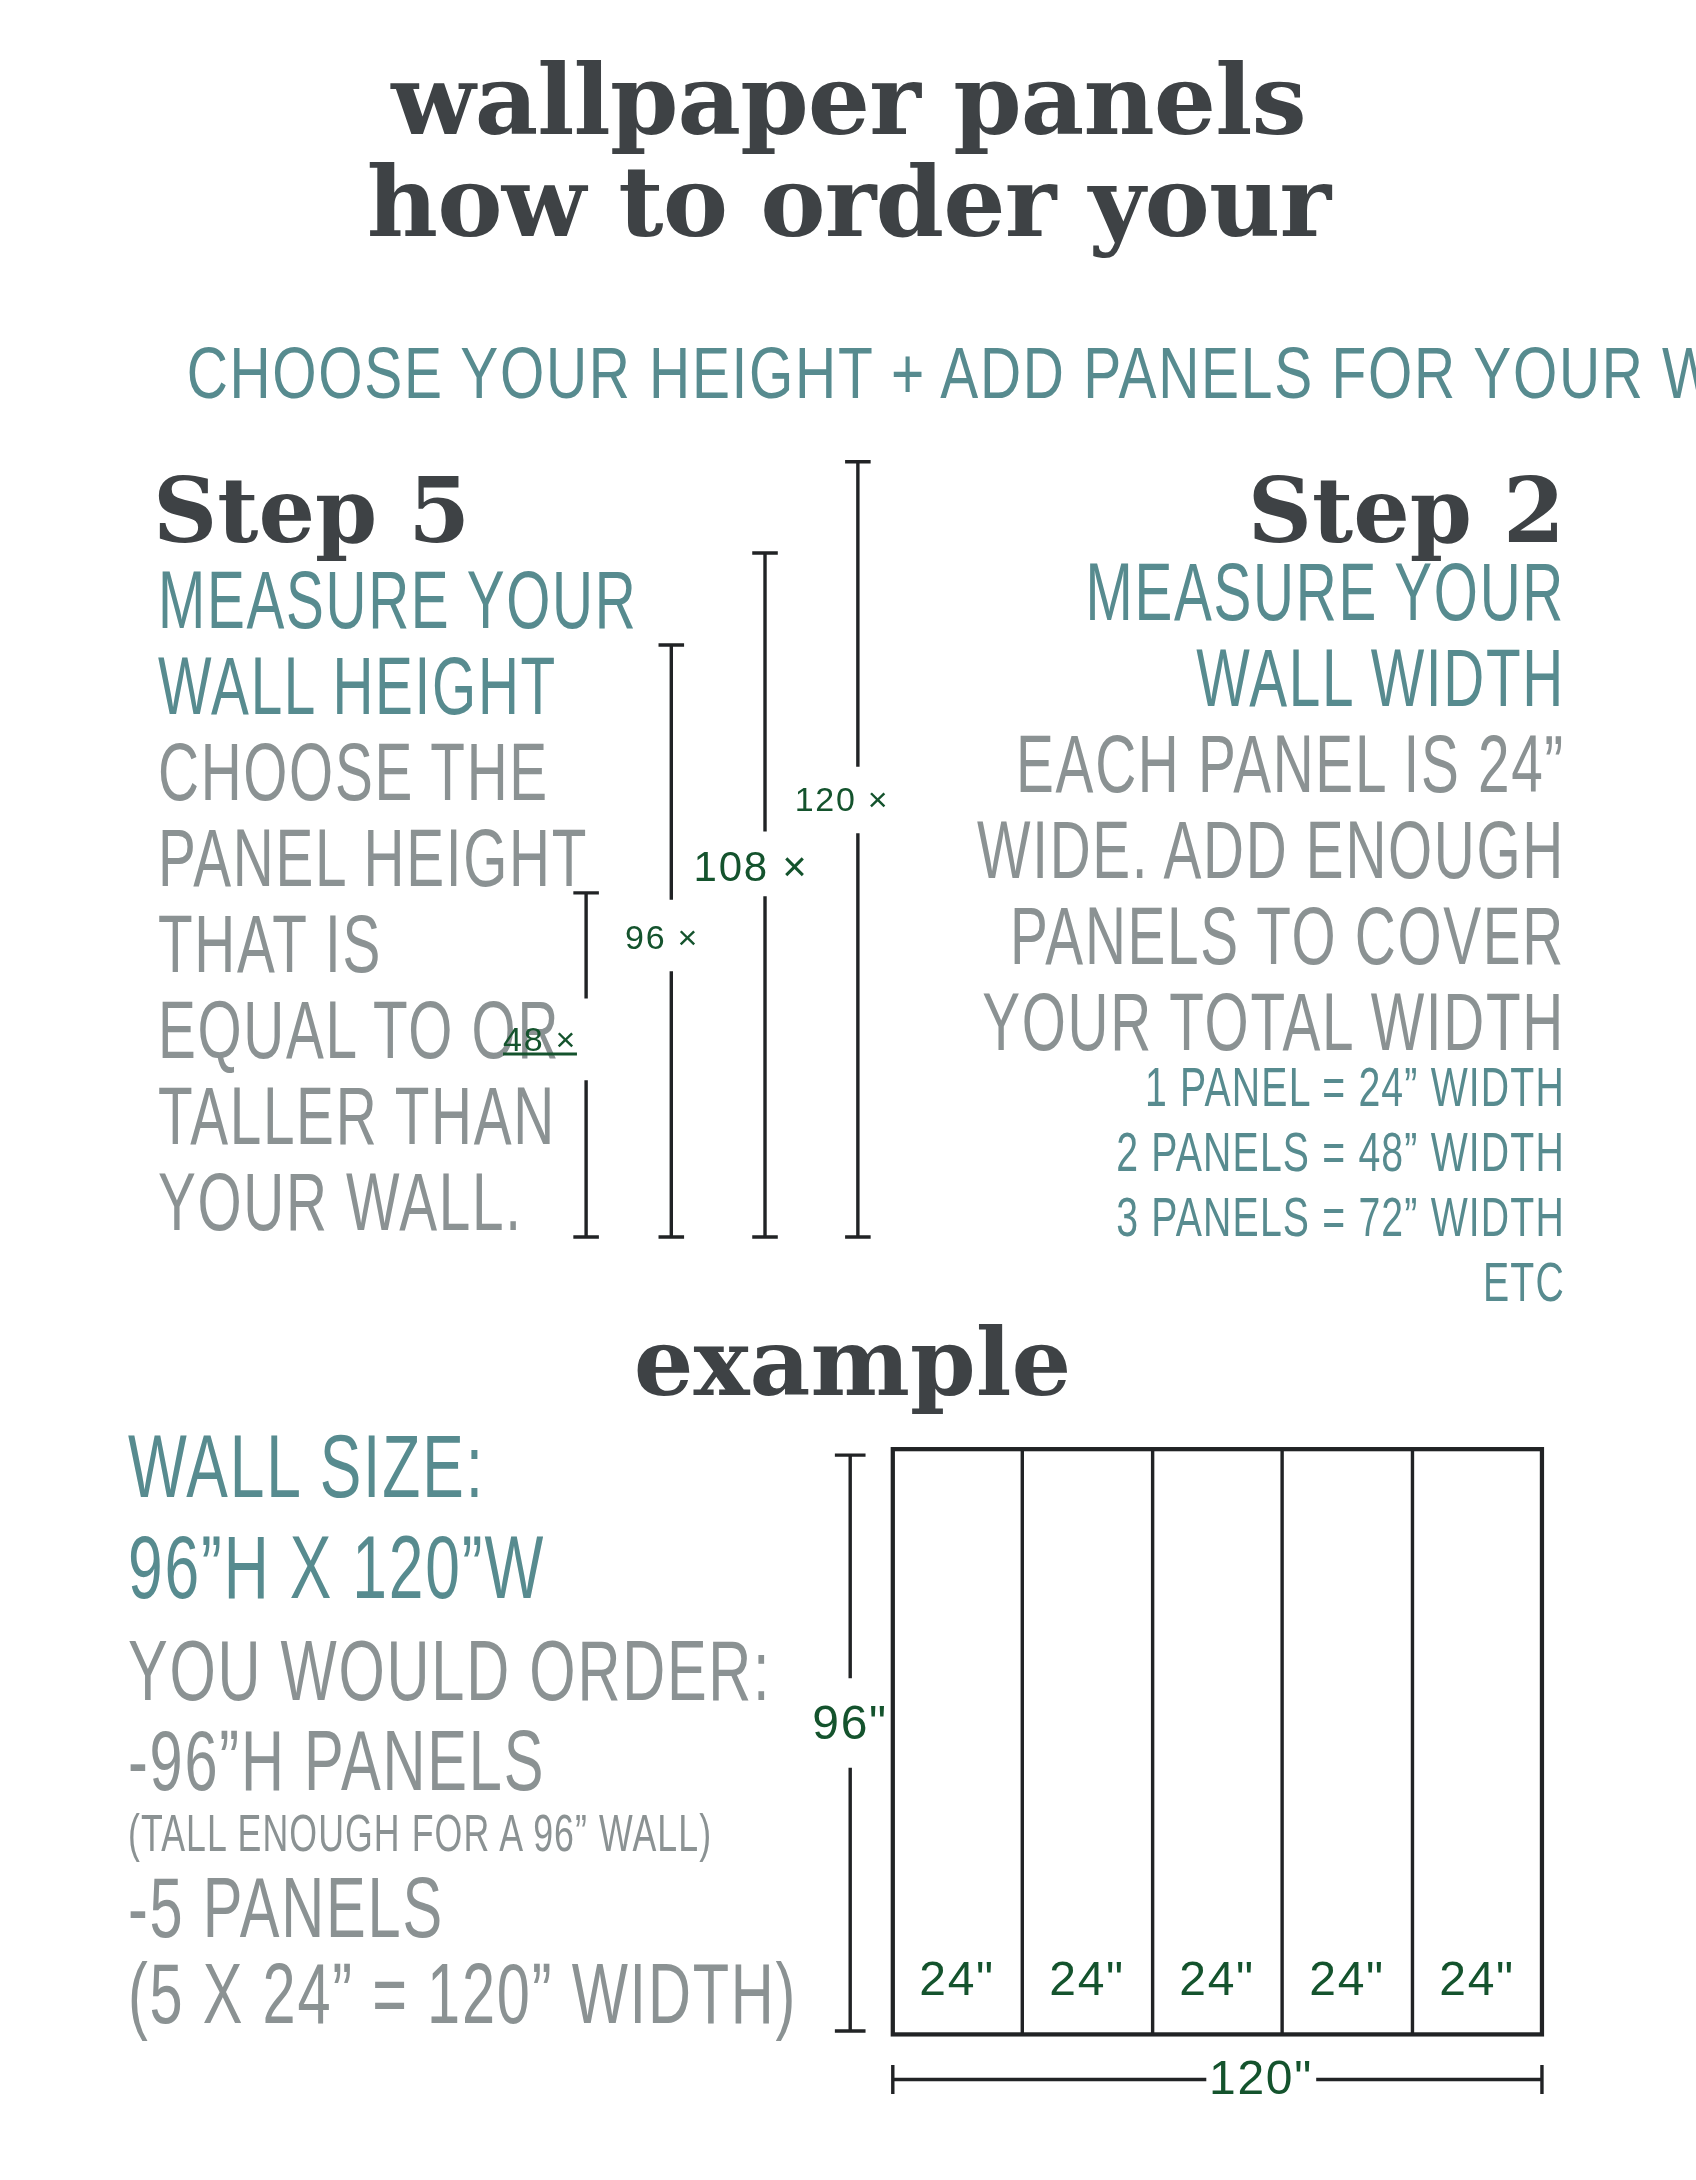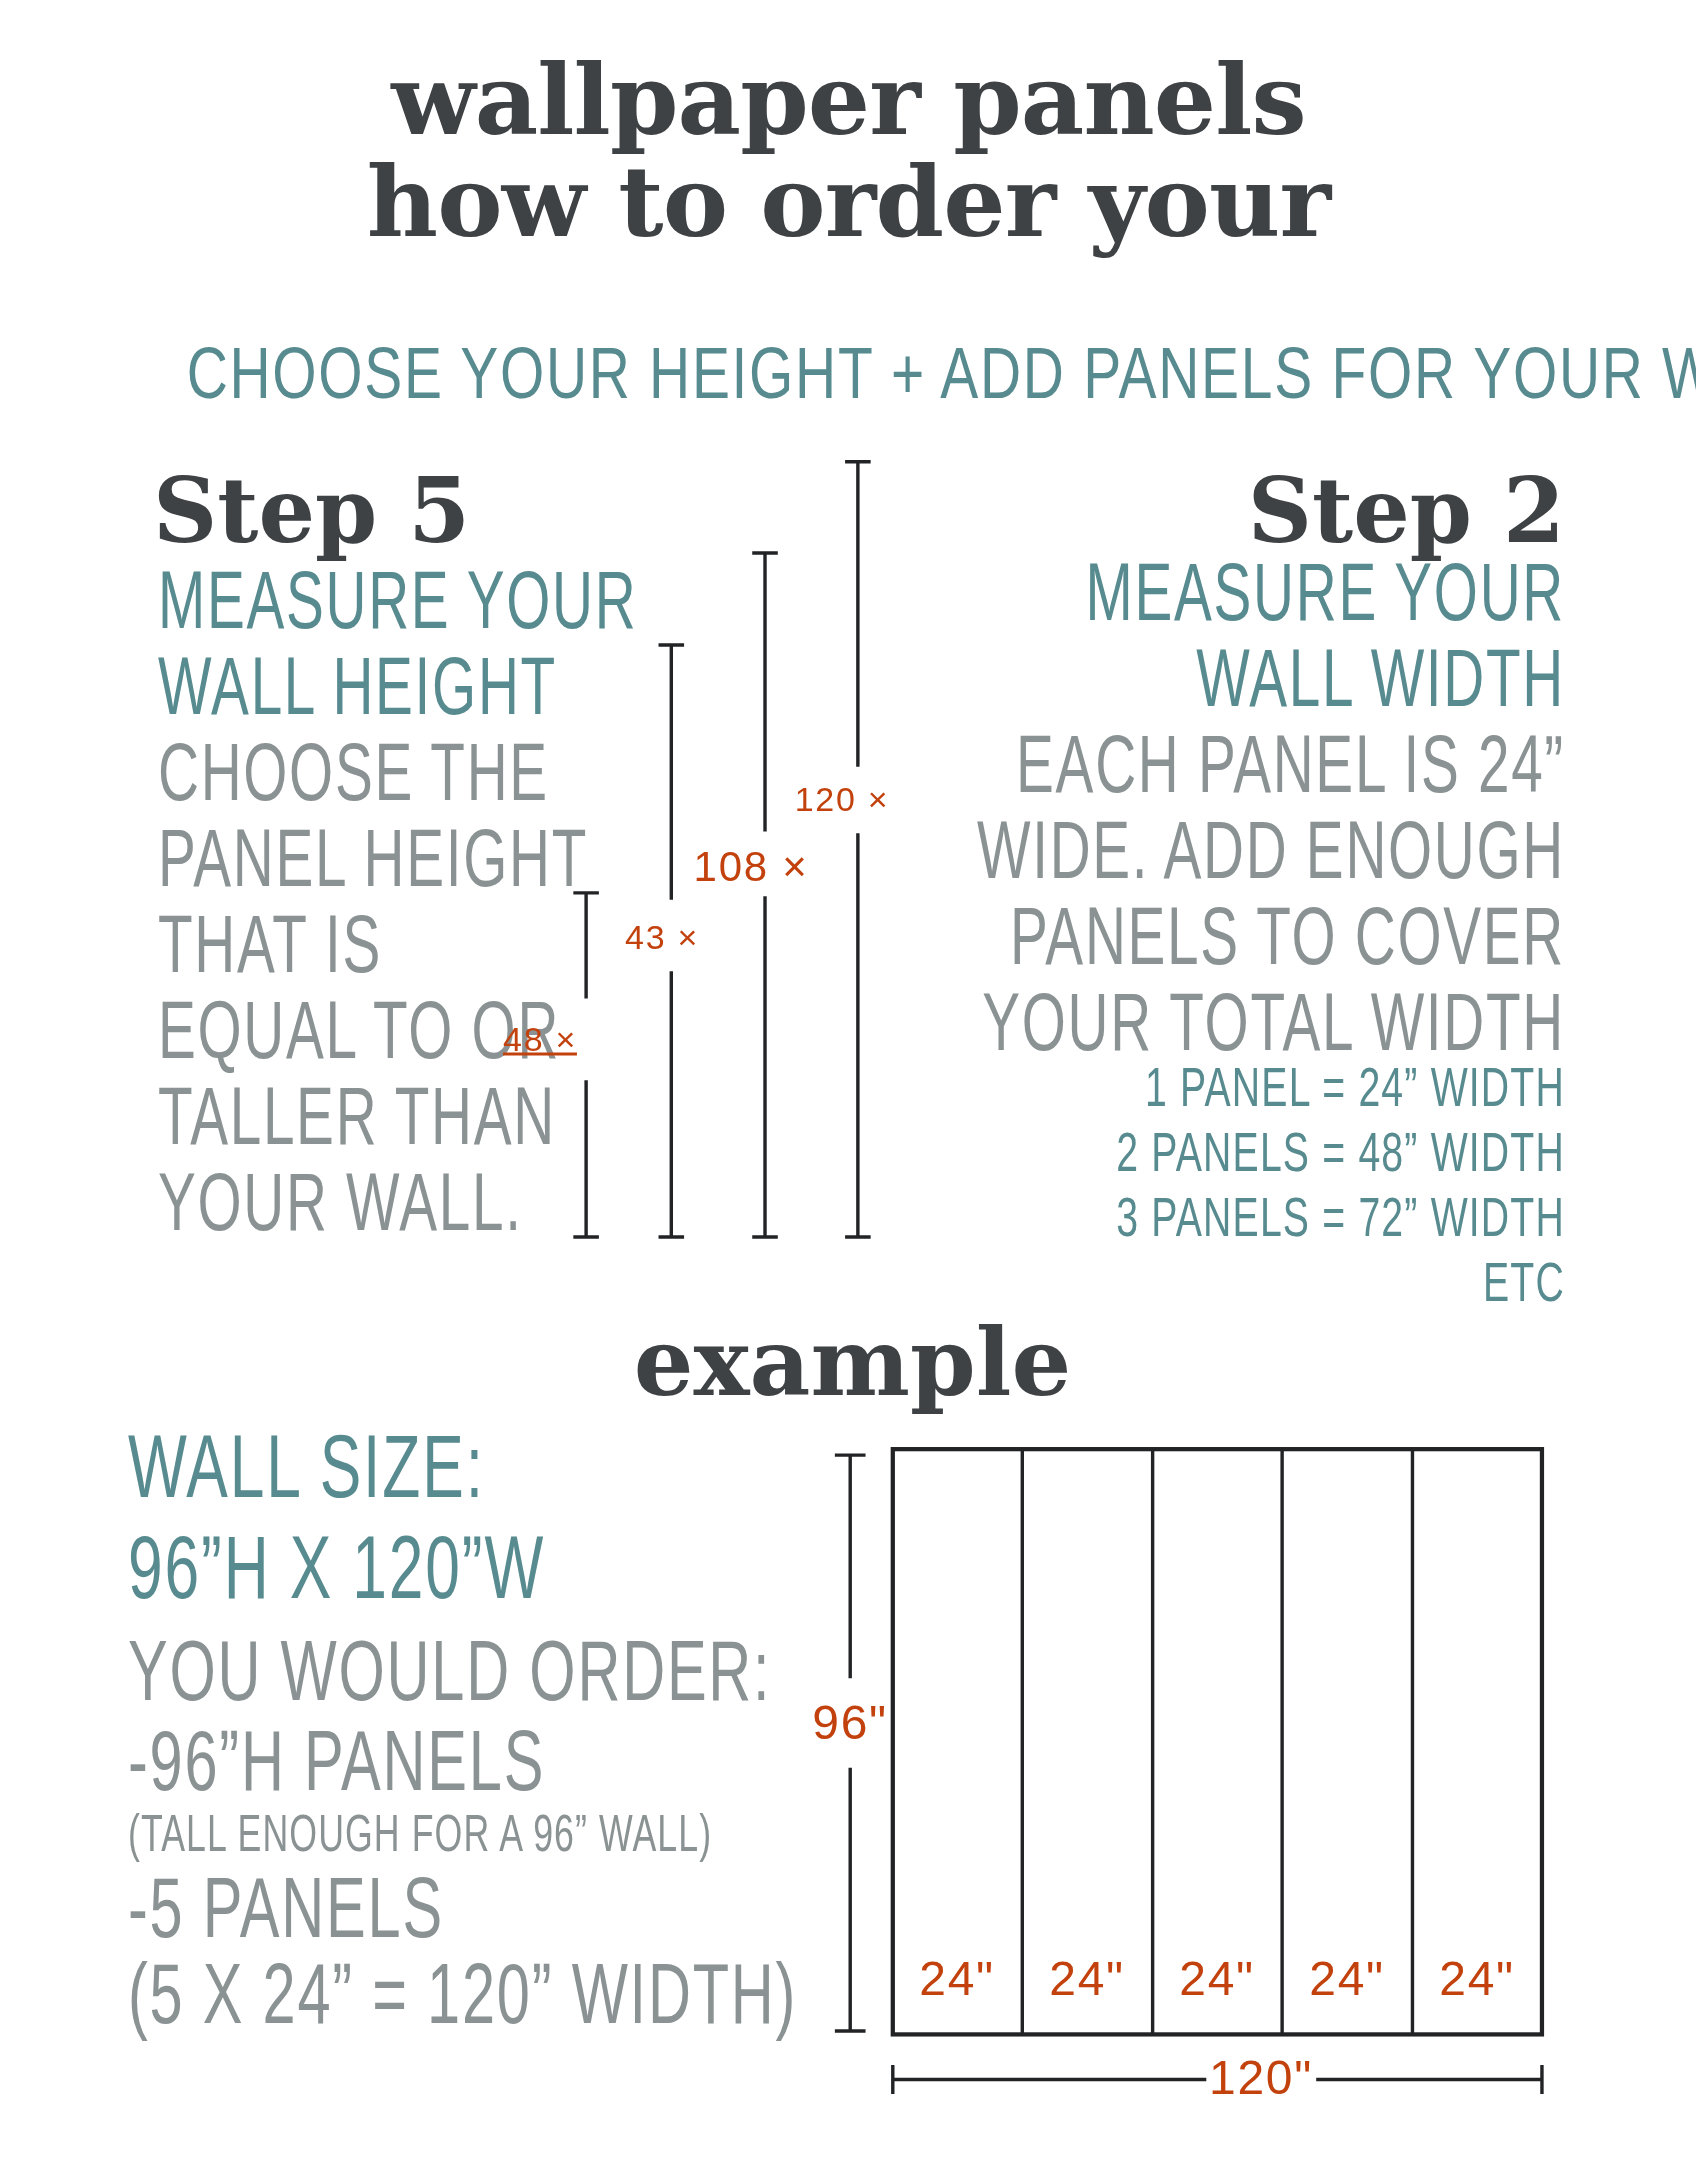--- a/index.html
+++ b/index.html
@@ -16,21 +16,21 @@
   .hc{transform:scaleX(.78);transform-origin:center center;}
   .title-wrap{position:absolute;left:0;right:0;top:49px;text-align:center;font-size:98px;line-height:102px;letter-spacing:-0.9px;}
   .subtitle{position:absolute;left:0;right:0;top:334px;text-align:center;font-size:73px;line-height:78px;}
   .step-heading{position:absolute;font-size:89px;line-height:94px;}
   .lines{position:absolute;}
   .lines .ln{font-size:81px;line-height:86px;height:86px;}
   .eq .ln{font-size:56px;line-height:65px;height:65px;}
   .right-align{text-align:right;}
   .dimlabel{
     position:absolute;transform:translate(-50%,-50%);
-    color:#c2410c;letter-spacing:1.7px;white-space:nowrap;
+    color:#14532d;letter-spacing:1.7px;white-space:nowrap;
     font-family:"Liberation Sans",sans-serif;
   }
   .ex-line{position:absolute;left:128px;}
   svg.diagram{position:absolute;left:0;top:0;}
 </style>
 </head>
 <body>
 
 <div class="page">
 
@@ -87,21 +87,21 @@
 
       <path d="M1048 2424 V2458 M1048 2441 H1416 M1545 2441 H1810 M1810 2424 V2458"></path>
 
       <path d="M1200 1701 V2388 M1353 1701 V2388 M1505 1701 V2388 M1658 1701 V2388"></path>
 
       <rect x="1048" y="1701" width="762" height="687" stroke-width="5"></rect>
     </g>
   </svg>
 
   <div class="dimlabel" style="left:540px;top:1039px;font-size:34px;text-decoration:underline;">48 ×</div>
-  <div class="dimlabel" style="left:662px;top:937px;font-size:34px;">43 ×</div>
+  <div class="dimlabel" style="left:662px;top:937px;font-size:34px;">96 ×</div>
   <div class="dimlabel" style="left:751px;top:867px;font-size:42px;">108 ×</div>
   <div class="dimlabel" style="left:842px;top:799px;font-size:34px;">120 ×</div>
 
   <div class="serif" style="position:absolute;left:0;right:0;top:1314px;text-align:center;font-size:94px;line-height:97px;padding-left:8px;">example</div>
 
   <div class="ex-line hand teal hl" style="top:1419px;font-size:89px;line-height:95px;">WALL SIZE:</div>
   <div class="ex-line hand teal hl" style="top:1520px;font-size:89px;line-height:95px;">96”H X 120”W</div>
   <div class="ex-line hand gray hl" style="top:1628px;font-size:85px;line-height:85px;">YOU WOULD ORDER:</div>
   <div class="ex-line hand gray hl" style="top:1718px;font-size:85px;line-height:85px;">-96”H PANELS</div>
   <div class="ex-line hand gray hl" style="top:1808px;font-size:51px;line-height:51px;">(TALL ENOUGH FOR A 96” WALL)</div>

